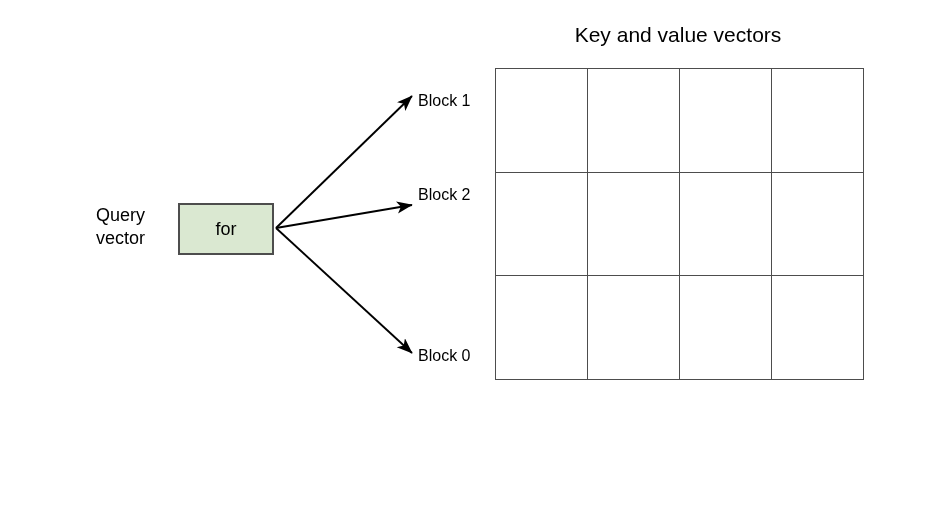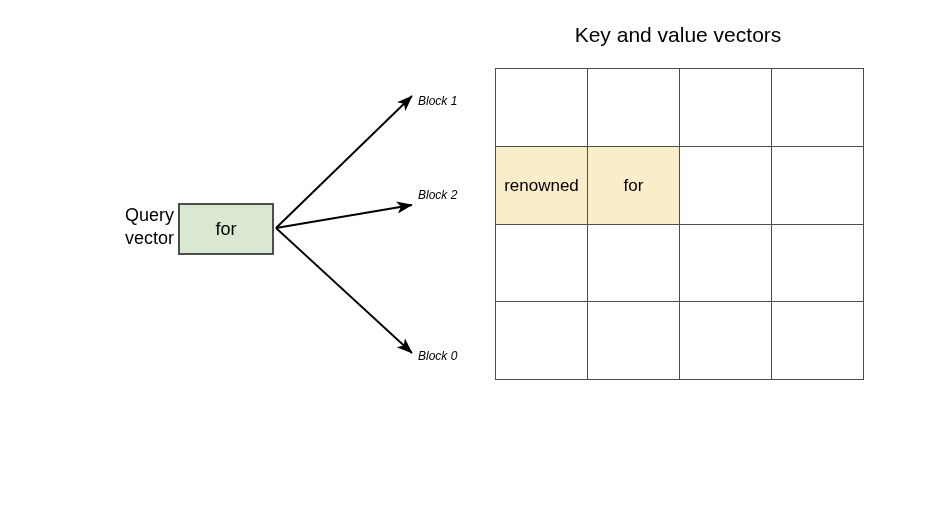--- a/index.html
+++ b/index.html
@@ -41,21 +41,20 @@
   
   .query-label {
     position: absolute;
     left: 96px;
     top: 204px;
     width: 78px;
     text-align: left;
     font-size: 18px;
     line-height: 23px;
     color: #000000;
-    margin-left: 29px;
   }
   .query-label .line { display: block; }
 
   
   .query-box {
     position: absolute;
     left: 178px;
     top: 203px;
     width: 96px;
     height: 52px;
@@ -76,25 +75,24 @@
     width: 952px;
     height: 531px;
     pointer-events: none;
   }
 
   
   .block-label {
     position: absolute;
     width: 74px;
     text-align: left;
-    font-size: 12px;
+    font-size: 16px;
     line-height: 22px;
     color: #000000;
     white-space: nowrap;
-    font-style: italic;
   }
   .block-label.b1 { left: 418px; top: 90px; }
   .block-label.b2 { left: 418px; top: 184px; }
   .block-label.b0 { left: 418px; top: 345px; }
 
   
   .kv-table {
     position: absolute;
     left: 495px;
     top: 68px;
@@ -157,26 +155,20 @@
 
   <table class="kv-table">
     <tbody>
       <tr>
         <td></td>
         <td></td>
         <td></td>
         <td></td>
       </tr>
       <tr>
-        <td class="filled">renowned</td>
-        <td class="filled">for</td>
-        <td></td>
-        <td></td>
-      </tr>
-      <tr>
         <td></td>
         <td></td>
         <td></td>
         <td></td>
       </tr>
       <tr>
         <td></td>
         <td></td>
         <td></td>
         <td></td>

